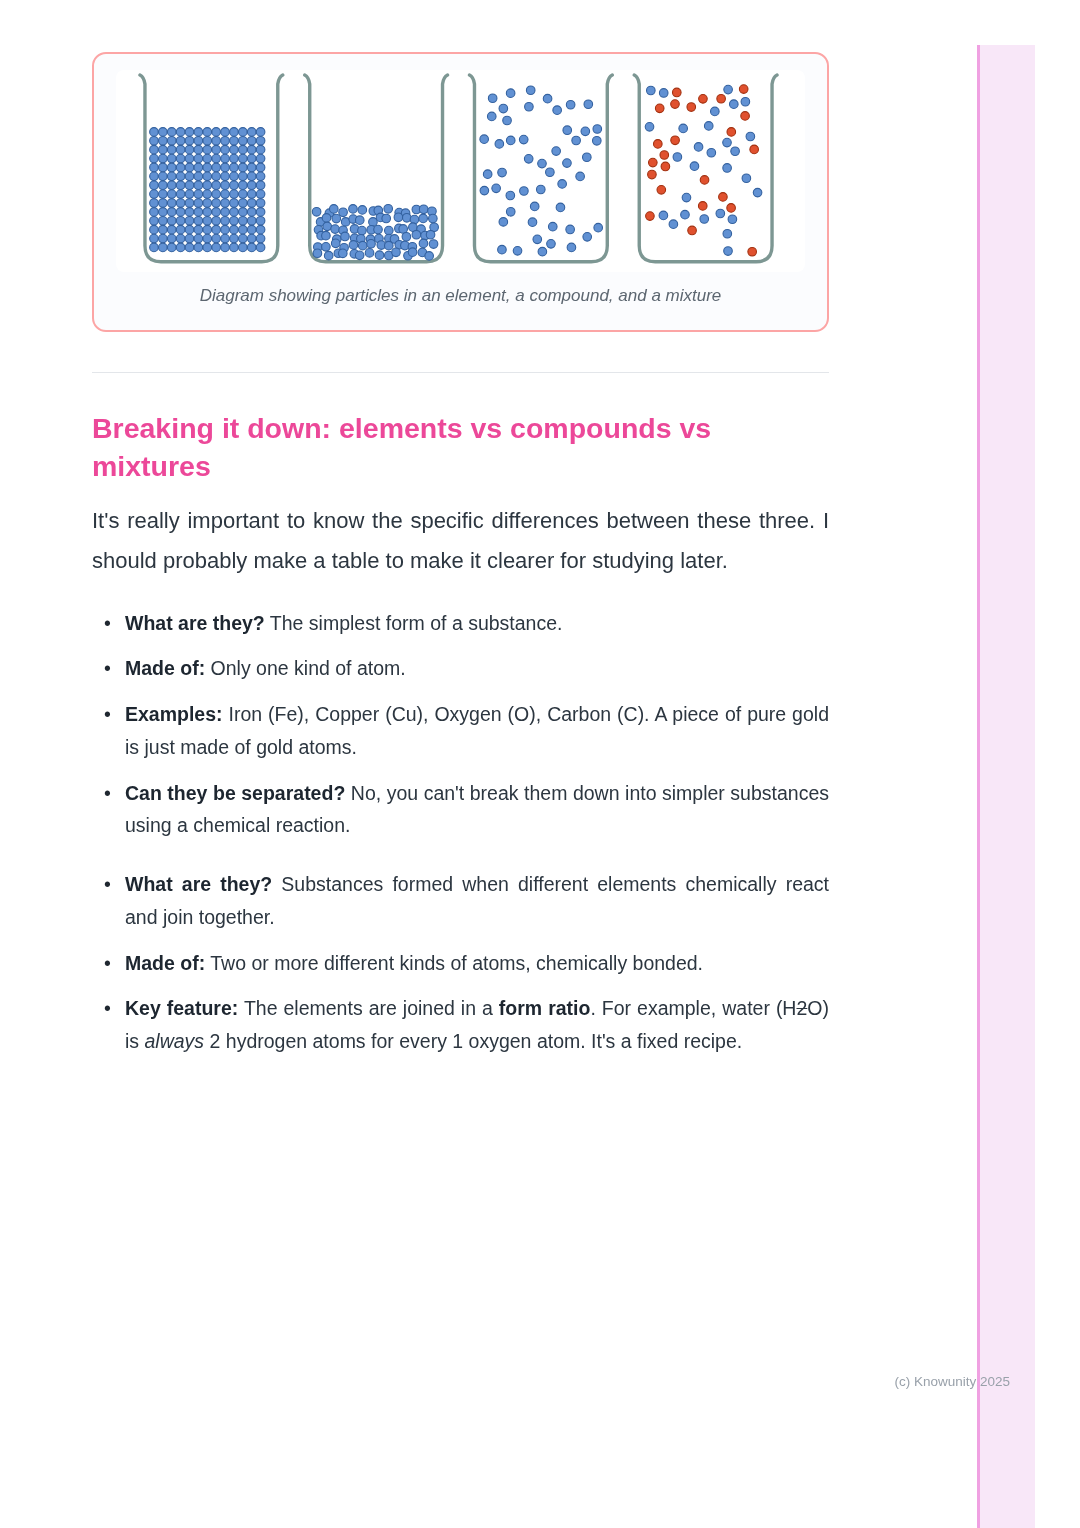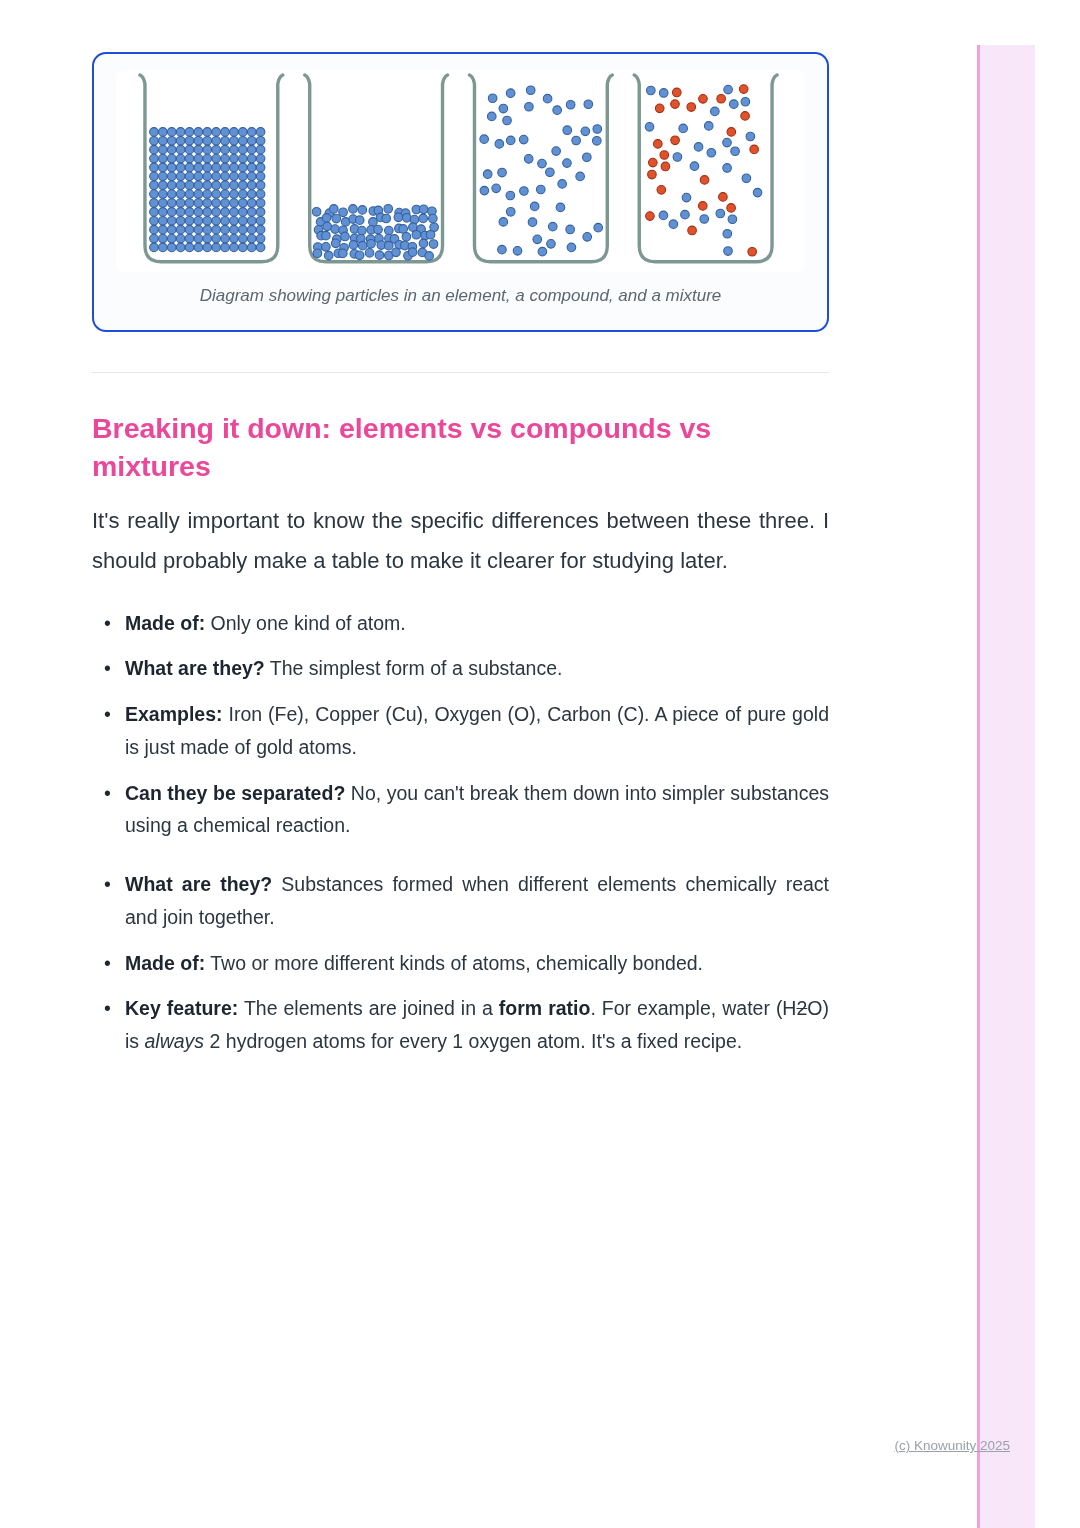--- a/index.html
+++ b/index.html
@@ -16,21 +16,21 @@
     background: #f8e7f8;
     border-left: 3px solid #f0a1e2;
     z-index: 1;
   }
   .content {
     position: absolute; left: 92px; top: 0;
     width: 737px; z-index: 2;
   }
   .figure-card {
     margin-top: 52px;
-    border: 2px solid #1d4ed8;
+    border: 2px solid #fca5a5;
     border-radius: 14px;
     background: #fbfcfe;
     padding: 16px 22px 24px;
   }
   .figure-canvas { background: #ffffff; border-radius: 8px; }
   .figure-canvas svg { display: block; width: 100%; height: auto; }
   .figure-caption {
     margin-top: 14px;
     text-align: center;
     font-style: italic;
@@ -76,24 +76,23 @@
   }
   ul.fact-list li::before {
     content: "\2022";
     position: absolute; left: 12px;
     color: #1f2730;
   }
   .b { font-weight: 700; color: #1d2630; }
   .i { font-style: italic; }
   .strike { text-decoration: line-through; }
   .copyright {
-    position: absolute; top: 1438px; right: 70px;
+    position: absolute; top: 1374px; right: 70px;
     font-size: 13.5px; color: #99a1aa;
     z-index: 3;
-    text-decoration: underline;
   }
 </style>
 </head>
 <body>
 
 <div class="edge-strip"></div>
 
 <div class="content">
 
   <div class="figure-card">
@@ -478,22 +477,22 @@
 
 
   <hr class="divider">
 
   <h2 class="section-heading">Breaking it down: elements vs compounds vs mixtures</h2>
 
   <p class="intro">It's really important to know the specific differences between these three. I should probably make a table to make it clearer for studying later.</p>
 
 
   <ul class="fact-list">
+    <li><span class="b">What are they?</span><span> The simplest form of a substance.</span></li>
     <li><span class="b">Made of:</span><span> Only one kind of atom.</span></li>
-    <li><span class="b">What are they?</span><span> The simplest form of a substance.</span></li>
     <li><span class="b">Examples:</span><span> Iron (Fe), Copper (Cu), Oxygen (O), Carbon (C). A piece of pure gold is just made of gold atoms.</span></li>
     <li><span class="b">Can they be separated?</span><span> No, you can't break them down into simpler substances using a chemical reaction.</span></li>
   </ul>
 
 
   <ul class="fact-list">
     <li><span class="b">What are they?</span><span> Substances formed when different elements chemically react and join together.</span></li>
     <li><span class="b">Made of:</span><span> Two or more different kinds of atoms, chemically bonded.</span></li>
     <li><span class="b">Key feature:</span><span> The elements are joined in a </span><span class="b">form ratio</span><span>. For example, water (H</span><span class="strike">2</span><span>O) is </span><span class="i">always</span><span> 2 hydrogen atoms for every 1 oxygen atom. It's a fixed recipe.</span></li>
   </ul>

